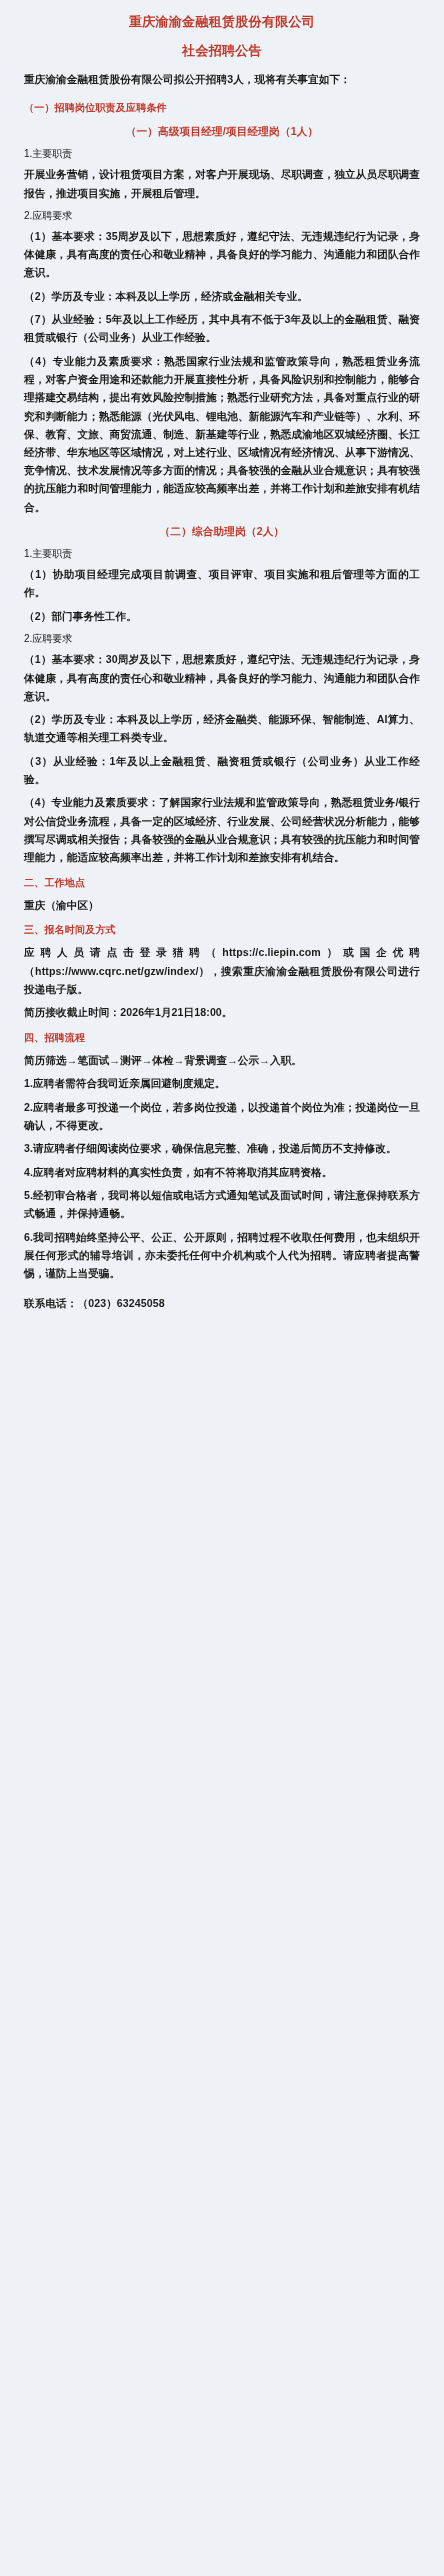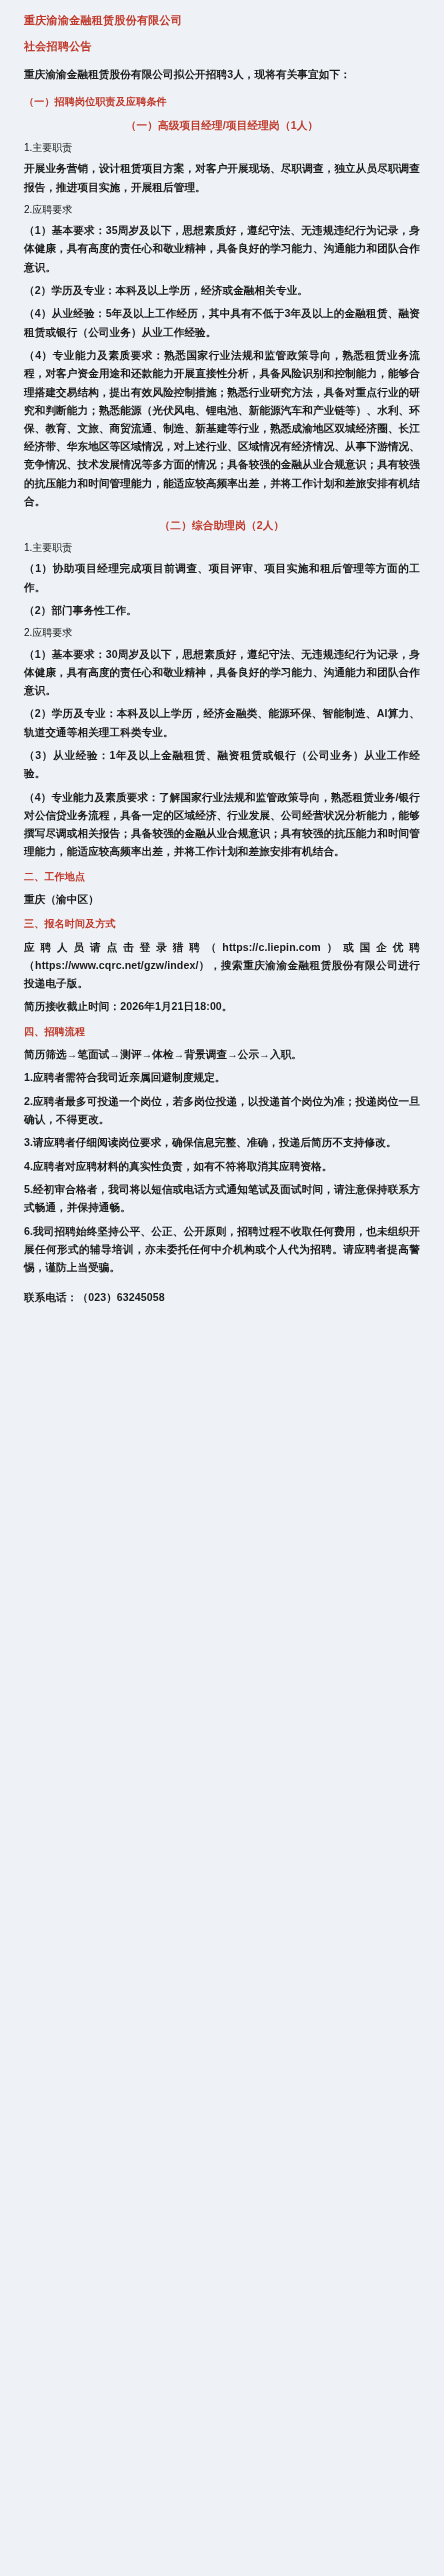--- a/index.html
+++ b/index.html
@@ -12,23 +12,24 @@
     font-family: "Liberation Sans", "DejaVu Sans", sans-serif;
     width: 444px;
   }
   .page {
     width: 444px;
     min-height: 3481px;
     background: #eef2f6;
     padding: 13.4px 24px 20.6px 24px;
   }
   .doc-title {
+    text-align: center;
     color: #c0392b;
     font-weight: bold;
-    font-size: 11px;
+    font-size: 13px;
     line-height: 1.45;
     letter-spacing: 0.3px;
     margin-bottom: 2.1px;
   }
   .doc-title .line2 {
     display: block;
     margin-top: 10px;
   }
   .body-text {
     color: #1b1b1b;
@@ -89,21 +90,21 @@
   <div>
     <div class="h-section">（一）招聘岗位职责及应聘条件</div>
 
     <div>
       <div class="h-sub">（一）高级项目经理/项目经理岗（1人）</div>
       <div class="h-item">1.主要职责</div>
       <p class="body-text para">开展业务营销，设计租赁项目方案，对客户开展现场、尽职调查，独立从员尽职调查报告，推进项目实施，开展租后管理。</p>
       <div class="h-item">2.应聘要求</div>
       <p class="body-text para">（1）基本要求：35周岁及以下，思想素质好，遵纪守法、无违规违纪行为记录，身体健康，具有高度的责任心和敬业精神，具备良好的学习能力、沟通能力和团队合作意识。</p>
       <p class="body-text para">（2）学历及专业：本科及以上学历，经济或金融相关专业。</p>
-      <p class="body-text para">（4）从业经验：5年及以上工作经历，其中具有不低于3年及以上的金融租赁、融资租赁或银行（公司业务）从业工作经验。</p>
+      <p class="body-text para">（7）从业经验：5年及以上工作经历，其中具有不低于3年及以上的金融租赁、融资租赁或银行（公司业务）从业工作经验。</p>
       <p class="body-text para">（4）专业能力及素质要求：熟悉国家行业法规和监管政策导向，熟悉租赁业务流程，对客户资金用途和还款能力开展直接性分析，具备风险识别和控制能力，能够合理搭建交易结构，提出有效风险控制措施；熟悉行业研究方法，具备对重点行业的研究和判断能力；熟悉能源（光伏风电、锂电池、新能源汽车和产业链等）、水利、环保、教育、文旅、商贸流通、制造、新基建等行业，熟悉成渝地区双城经济圈、长江经济带、华东地区等区域情况，对上述行业、区域情况有经济情况、从事下游情况、竞争情况、技术发展情况等多方面的情况；具备较强的金融从业合规意识；具有较强的抗压能力和时间管理能力，能适应较高频率出差，并将工作计划和差旅安排有机结合。</p>
     </div>
 
     <div>
       <div class="h-sub">（二）综合助理岗（2人）</div>
       <div class="h-item">1.主要职责</div>
       <p class="body-text para">（1）协助项目经理完成项目前调查、项目评审、项目实施和租后管理等方面的工作。</p>
       <p class="body-text para">（2）部门事务性工作。</p>
       <div class="h-item">2.应聘要求</div>
       <p class="body-text para">（1）基本要求：30周岁及以下，思想素质好，遵纪守法、无违规违纪行为记录，身体健康，具有高度的责任心和敬业精神，具备良好的学习能力、沟通能力和团队合作意识。</p>

